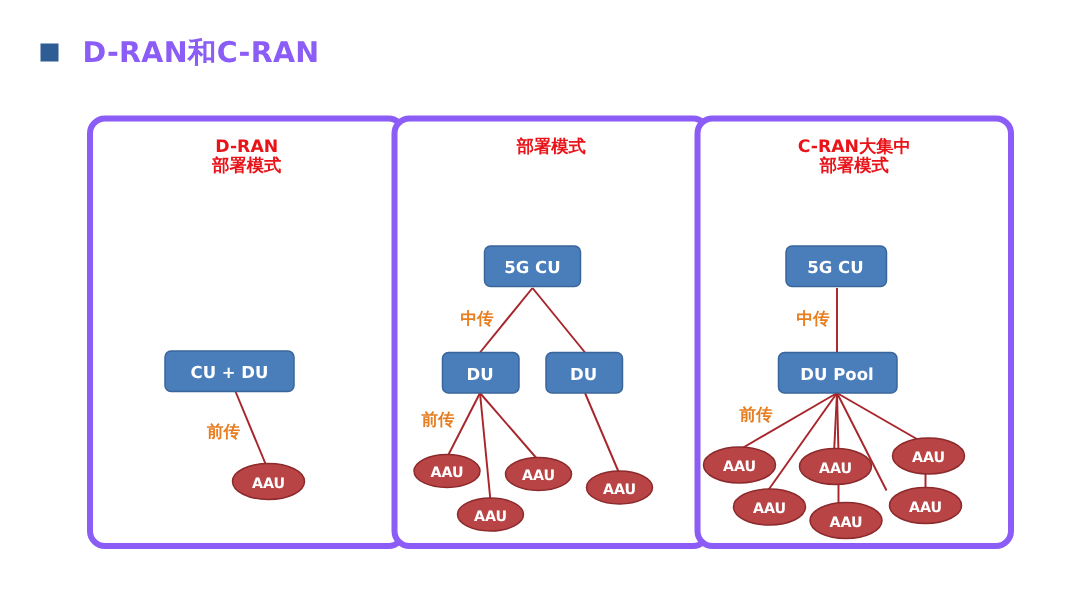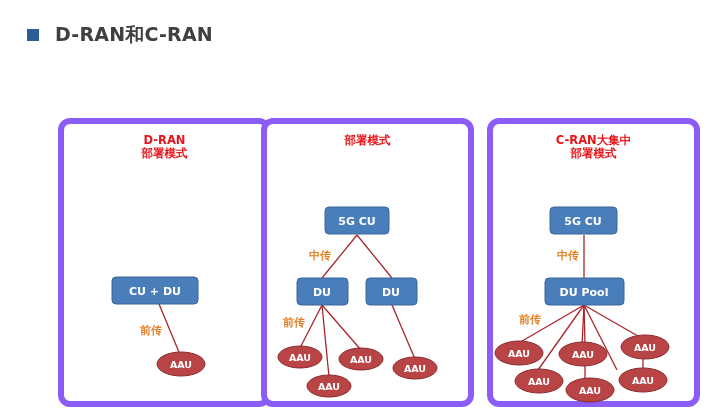--- a/index.html
+++ b/index.html
@@ -1,22 +1,22 @@
 <!DOCTYPE html>
 <html><head>
 <meta charset="utf-8">
 <style>
   html, body { margin:0; padding:0; background:#ffffff; }
   body { width:728px; height:409px; position:relative; overflow:hidden;
          font-family:"DejaVu Sans","Liberation Sans",sans-serif; }
   .title-row { position:absolute; left:27px; top:22px; display:flex; align-items:center; }
   .bullet { width:12px; height:12px; background:#2e5c94; margin-right:16px; }
-  .title { color:#404040; font-weight:bold; font-size:19px; letter-spacing:0.2px; }
+  .title { color:#8b5cf6; font-weight:bold; font-size:19px; letter-spacing:0.2px; }
   .panel { position:absolute; top:77px; width:213px; height:289px;
-           border:6px solid #8b5cf6; border-radius:12px; background:#fff; box-sizing:border-box;margin-top:41px; }
+           border:4px solid #8b5cf6; border-radius:12px; background:#fff; box-sizing:border-box; }
   .panel-title { position:absolute; left:0; right:0; top:10px; text-align:center;
                  color:#e8141a; font-weight:bold; font-size:11.5px; line-height:13px; }
   svg.diagram { position:absolute; left:0; top:0; }
   .box-label { fill:#ffffff; font-weight:bold; font-size:11px; font-family:"DejaVu Sans","Liberation Sans",sans-serif; }
   .aau-label { fill:#ffffff; font-weight:bold; font-size:9.5px; font-family:"DejaVu Sans","Liberation Sans",sans-serif; }
   .link-label { fill:#e67e22; font-weight:bold; font-size:11px; font-family:"DejaVu Sans","Liberation Sans",sans-serif; }
 </style>
 </head>
 <body>
 
@@ -65,21 +65,21 @@
     <text class="aau-label" x="33" y="237" text-anchor="middle">AAU</text>
     <ellipse cx="94" cy="235" rx="22" ry="11" fill="#b84446" stroke="#8c2a2c"></ellipse>
     <text class="aau-label" x="94" y="239" text-anchor="middle">AAU</text>
     <ellipse cx="62" cy="262" rx="22" ry="11" fill="#b84446" stroke="#8c2a2c"></ellipse>
     <text class="aau-label" x="62" y="266" text-anchor="middle">AAU</text>
     <ellipse cx="148" cy="244" rx="22" ry="11" fill="#b84446" stroke="#8c2a2c"></ellipse>
     <text class="aau-label" x="148" y="248" text-anchor="middle">AAU</text>
   </svg>
 </div>
 
-<div class="panel" style="left:487px;">
+<div class="panel" style="left:463px;">
   <div class="panel-title">
     <div>C-RAN大集中</div>
     <div>部署模式</div>
   </div>
   <svg class="diagram" width="178" height="289">
     <g stroke="#a8262b" stroke-width="1.3">
       <line x1="91" y1="111" x2="91" y2="154"></line>
       <line x1="91" y1="181" x2="24" y2="220"></line>
       <line x1="91" y1="181" x2="45" y2="246"></line>
       <line x1="91" y1="181" x2="89" y2="221"></line>

